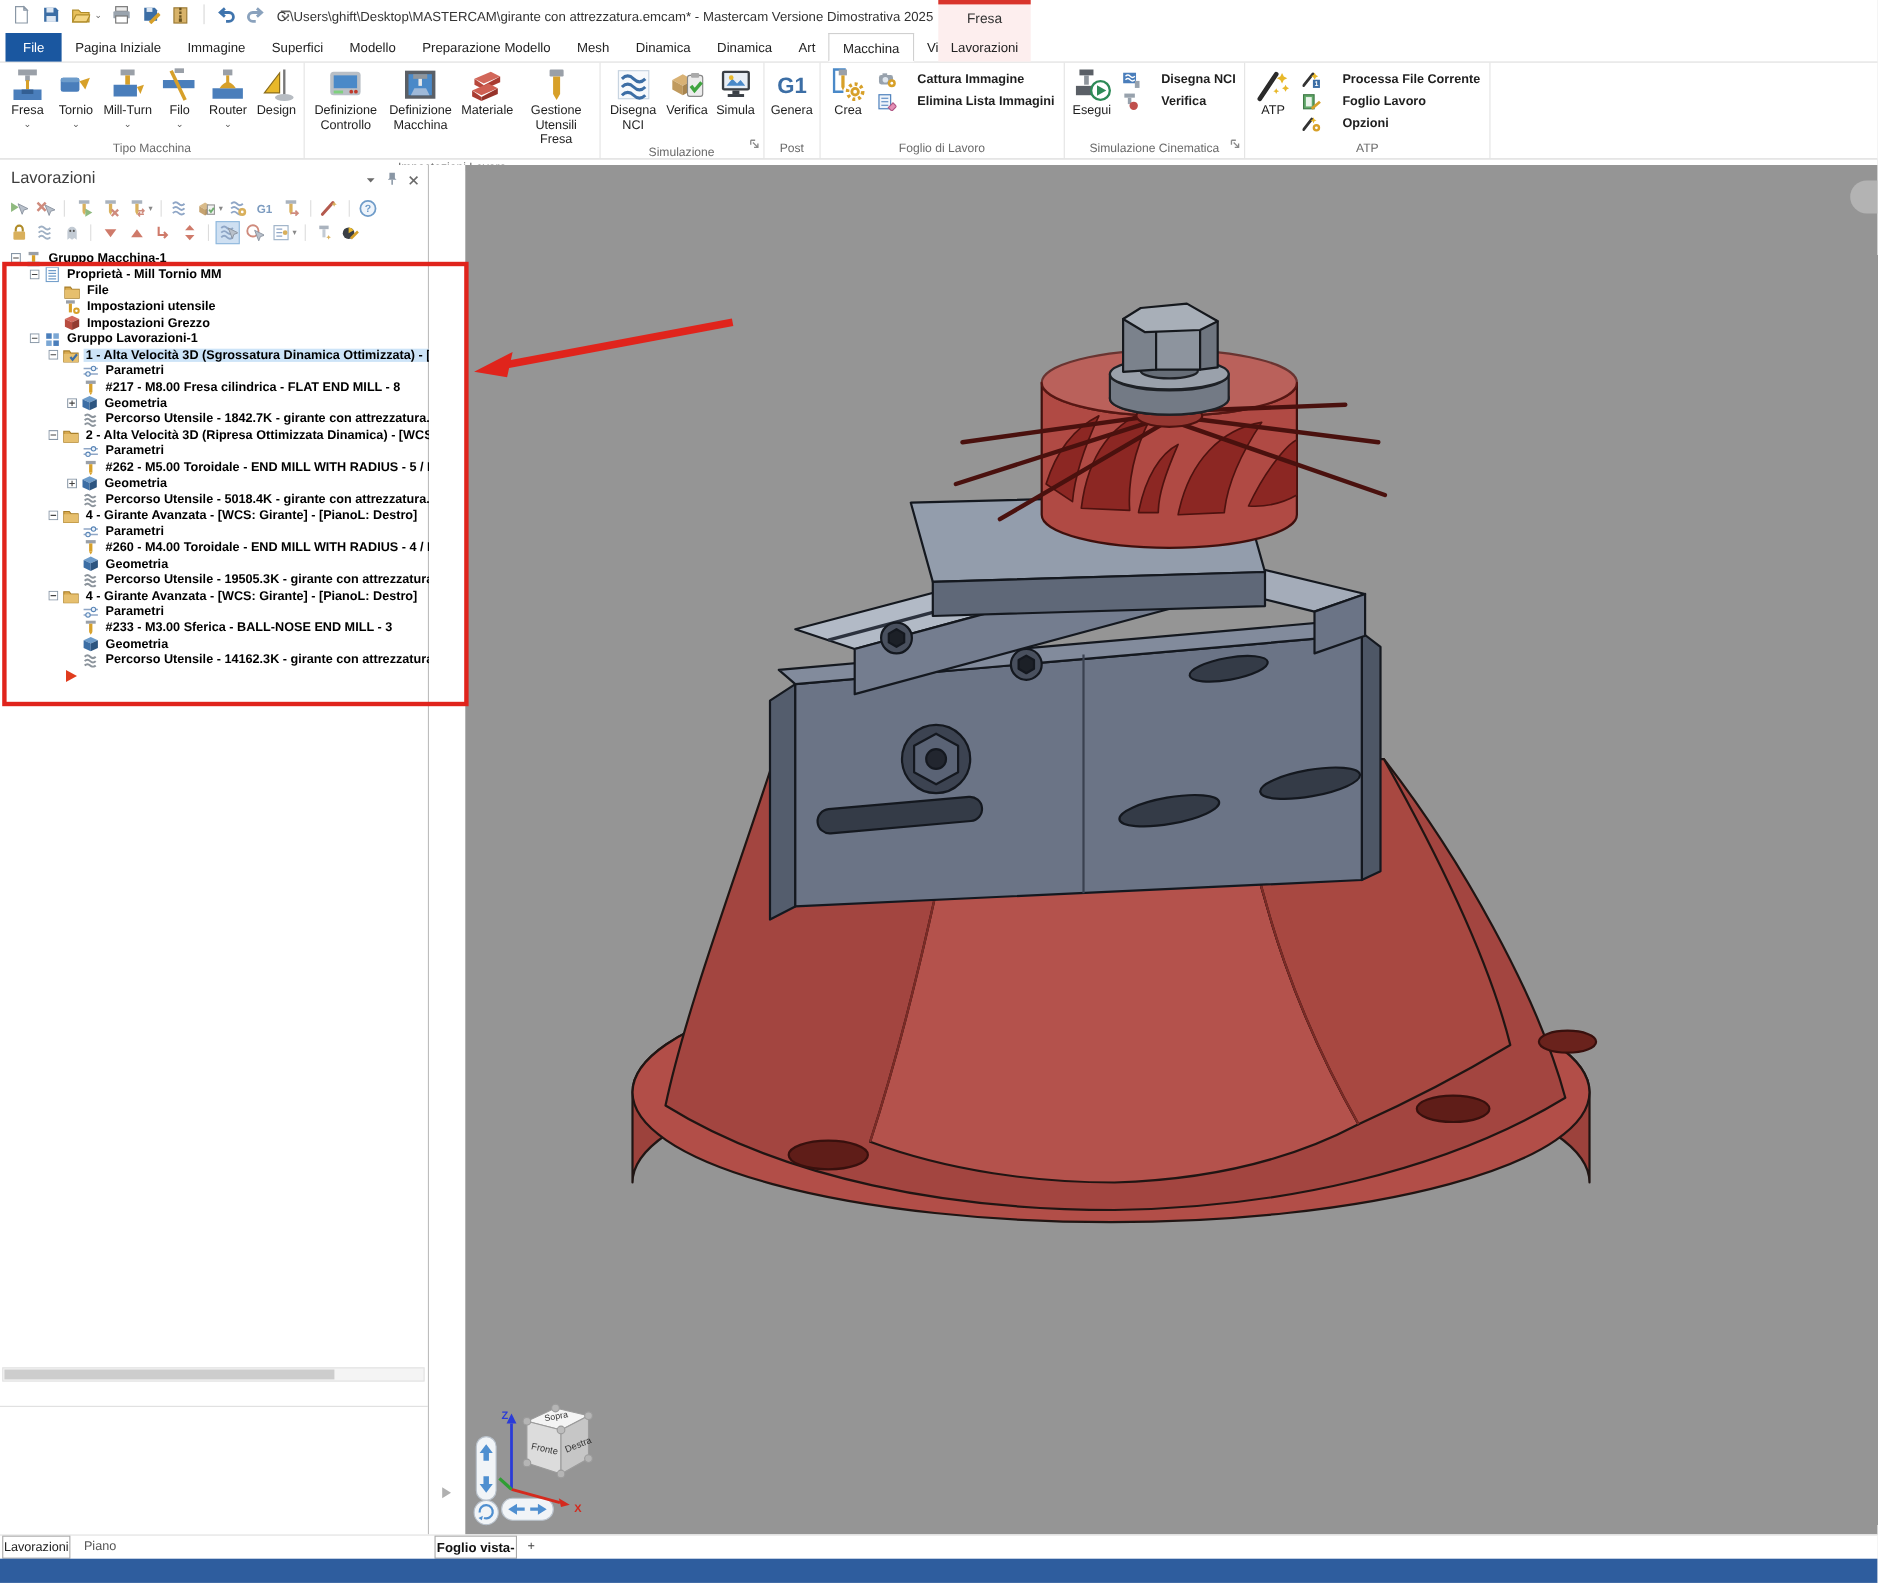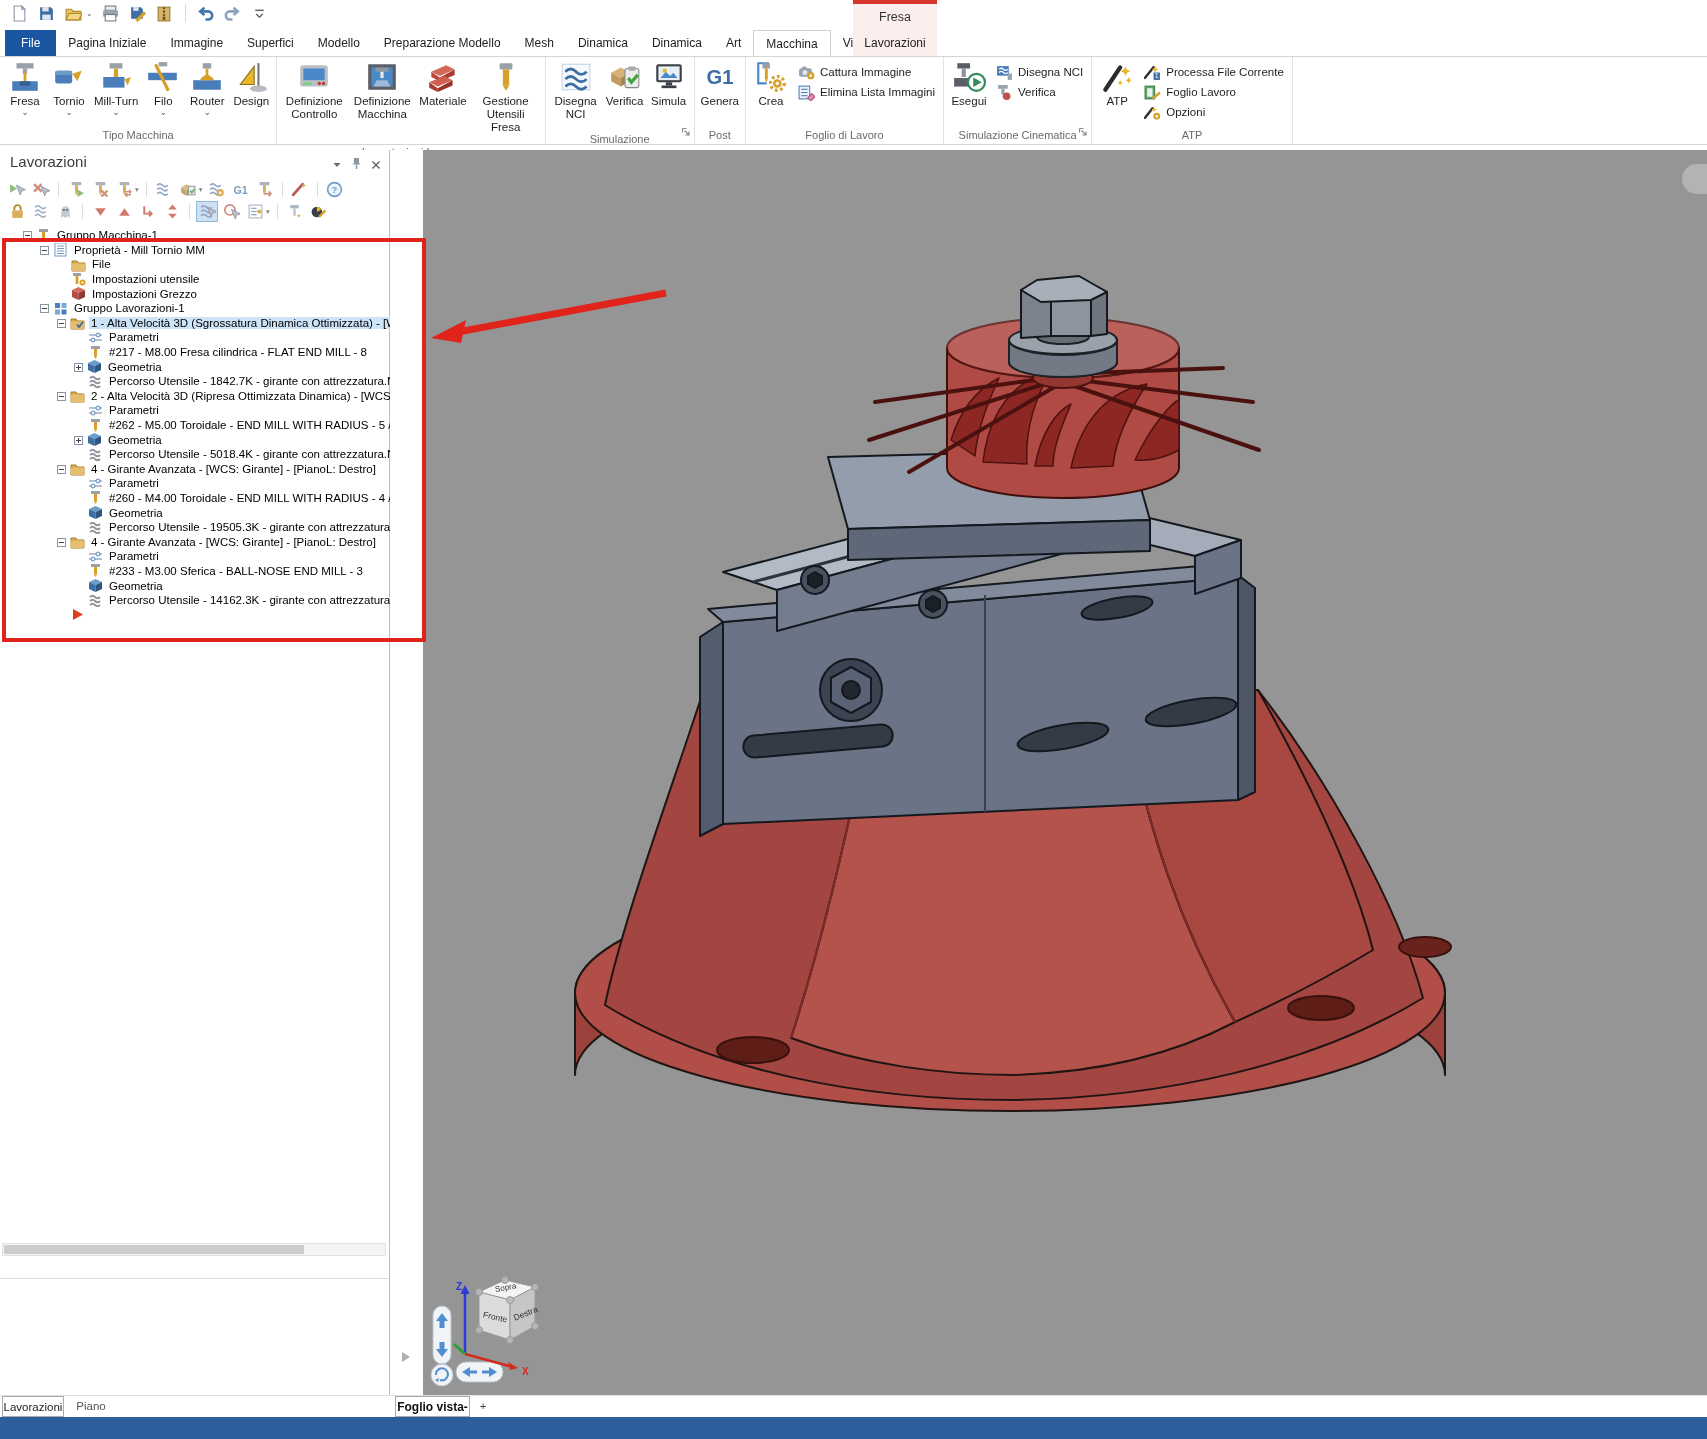--- a/index.html
+++ b/index.html
@@ -29,35 +29,35 @@
       border-bottom:1px solid #d5d5d5;box-sizing:border-box;display:flex;align-items:stretch;}
   .rgroup{display:flex;flex-direction:column;border-right:1px solid #e3e3e3;padding:1px 3px 0;position:relative;}
   .rgroup-content{flex:1;display:flex;align-items:flex-start;}
   .rgroup-label{height:16px;line-height:15px;text-align:center;font-size:11px;color:#6a6a6a;}
   .launcher{position:absolute;right:3px;bottom:3px;}
   .rbtn-large{display:flex;flex-direction:column;align-items:center;padding:1px 3px;min-width:38px;cursor:default;}
   .rbtn-large .ic32{width:34px;height:34px;margin:1px 0 1px;}
   .rbtn-large .lbl{font-size:11.5px;line-height:1.12;text-align:center;max-width:70px;color:#1e1e1e;}
   .rbtn-large .chev{height:10px;font-size:8.5px;color:#555;line-height:9px;}
   .rstack{display:flex;flex-direction:column;gap:2px;padding:5px 2px 0;}
-  .rbtn-small{display:flex;align-items:center;gap:5px;font-size:11.5px;height:18px;padding:0 3px;white-space:nowrap;}
+  .rbtn-small{display:flex;align-items:center;gap:19px;font-size:11.5px;height:18px;padding:0 3px;white-space:nowrap;font-weight:bold;}
   .rbtn-small .ic16{width:17px;height:17px;}
   
   #panel{position:absolute;left:0;top:150px;width:390px;height:1245px;background:#fff;
       border-right:1px solid #bdbdbd;box-sizing:border-box;}
   #panel-header{position:relative;height:27px;}
   #panel-title{position:absolute;left:10px;top:3px;font-size:15px;color:#3c3c3c;}
   #panel-header-icons{position:absolute;right:8px;top:6px;display:flex;gap:9px;color:#666;}
   #ptoolbar{position:absolute;left:0;top:28px;width:100%;}
   .trowbar{display:flex;align-items:center;height:22px;padding-left:6px;gap:2px;}
   .ticon{width:20px;height:19px;display:flex;align-items:center;justify-content:center;border:1px solid transparent;}
   .ticon.active{background:#cfe0f2;border:1px solid #8fb8dd;}
   .tsep{width:1px;height:15px;background:#dcdcdc;margin:0 4px;}
   .tchev{font-size:7.5px;color:#888;margin:0 1px 0 -2px;}
-  #tree{position:absolute;left:17px;top:78px;width:100%;}
+  #tree{position:absolute;left:4px;top:78px;width:100%;font-weight:bold;}
   .trow{display:flex;align-items:center;height:14.6px;white-space:nowrap;overflow:hidden;}
   .expbox{flex:none;margin-right:4px;}
   .noexp{flex:none;width:14px;}
   .tico{flex:none;width:15px;height:15px;margin-right:4px;}
   .tlabel{font-size:11.5px;color:#000;padding:0 2px;}
   .tlabel.sel{background:#cde4f8;}
   #pscroll{position:absolute;left:2px;top:1093px;width:384px;height:13px;background:#f4f4f4;
       border:1px solid #e2e2e2;box-sizing:border-box;}
   #pscroll-thumb{position:absolute;left:1px;top:1px;width:300px;height:9px;background:#cdcdcd;}
   #panel-bottom-line{position:absolute;left:0;top:1128px;width:100%;height:1px;background:#dedede;}
@@ -144,20 +144,21 @@
             <path d="M9 2.5 L13 6 l-4 3.5" fill="none" stroke="#8aa2bd" stroke-width="2.4"></path>
           </svg>
         </div>
         <div class="qico">
           <svg width="17" height="17" viewBox="0 0 16 16">
             <line x1="4" y1="5" x2="12" y2="5" stroke="#666" stroke-width="1.4"></line>
             <path d="M5 8.5 l3 3 3-3" fill="none" stroke="#666" stroke-width="1.4"></path>
           </svg>
         </div>
       </div>
+    <div id="title-text">C:\Users\ghift\Desktop\MASTERCAM\girante con attrezzatura.emcam* - Mastercam Versione Dimostrativa 2025</div>
     <div id="fresa-chip">
       <span>Fresa</span>
     </div>
   </div>
 
   <div id="tabrow">
       <div class="tab file">File</div>
       <div class="tab">Pagina Iniziale</div>
       <div class="tab">Immagine</div>
       <div class="tab">Superfici</div>

